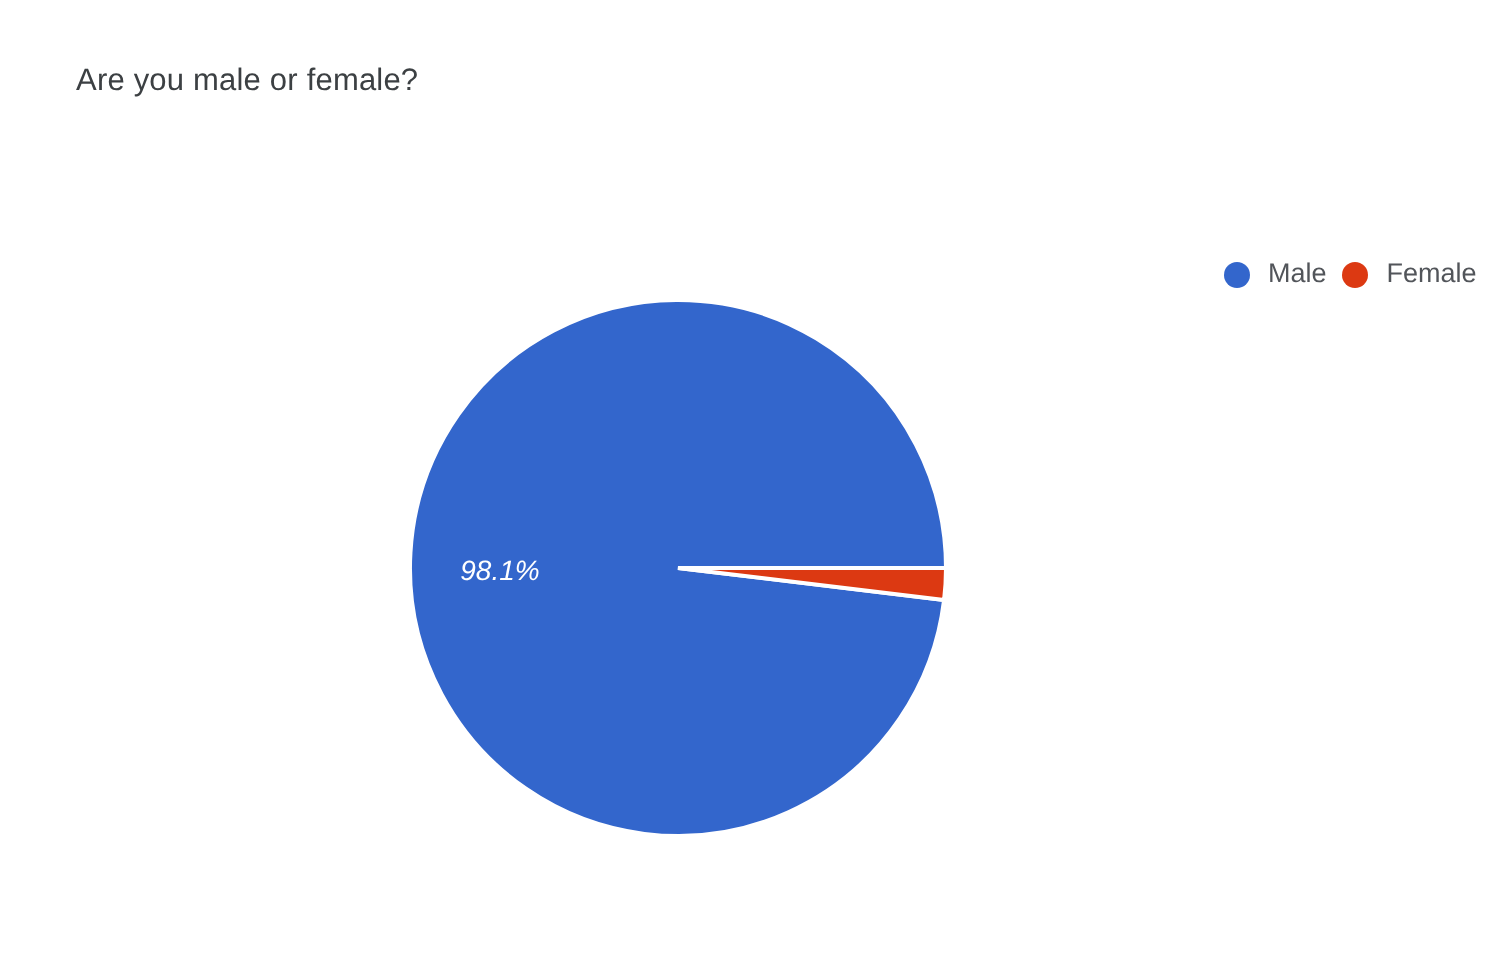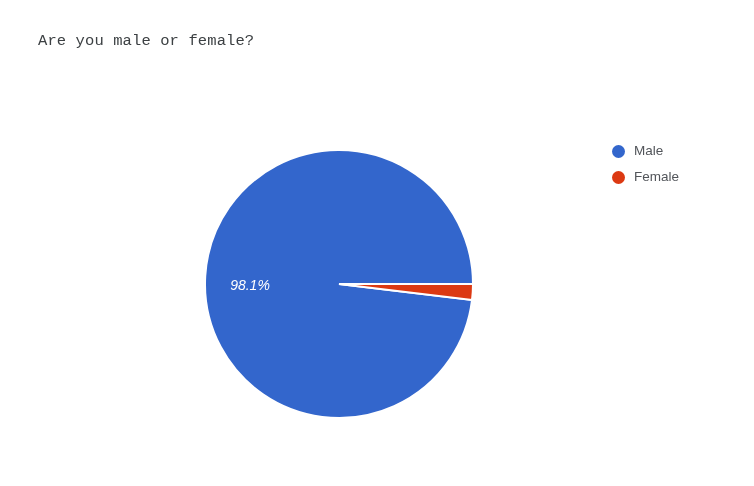--- a/index.html
+++ b/index.html
@@ -53,23 +53,23 @@
 
   .slice-label {
     font-family: "Liberation Sans", sans-serif;
     font-size: 14px;
     fill: #ffffff;
   }
 
   #legend {
     position: absolute;
     left: 612px;
-    top: 142px;
+    top: 128px;
     display: flex;
-    flex-direction: column;
+    flex-direction: row;
     gap: 8px;
   }
 
   .legend-item {
     display: flex;
     align-items: center;
     height: 18px;
   }
 
   .legend-swatch {
@@ -85,21 +85,21 @@
     color: #52555a;
     line-height: 18px;
     white-space: nowrap;
   }
 </style>
 </head>
 <body>
 
 <div id="chart-card" style="background: rgb(255, 255, 255);">
 
-  <div id="chart-title" style="color: rgb(60, 64, 67); font-family: Liberation Mono, monospace;">Are you male or female?</div>
+  <div id="chart-title" style="color: rgb(60, 64, 67);">Are you male or female?</div>
 
   <div id="pie-wrap">
     <svg id="pie-svg" viewBox="0 0 754 486">
       <g id="slices">
           <path d="M 339 284 L 473 284 A 134 134 0 1 0 472.04626901235497 299.95901945271277 Z" fill="#3366cc" stroke="#ffffff" stroke-width="2"></path>
           <path d="M 339 284 L 472.04626901235497 299.95901945271277 A 134 134 0 0 0 473 284.00000000000017 Z" fill="#dc3912" stroke="#ffffff" stroke-width="2"></path>
         </g>
       <text id="slice-label-0" class="slice-label" text-anchor="middle" x="250" y="290">98.1%</text>
     </svg>
   </div>

